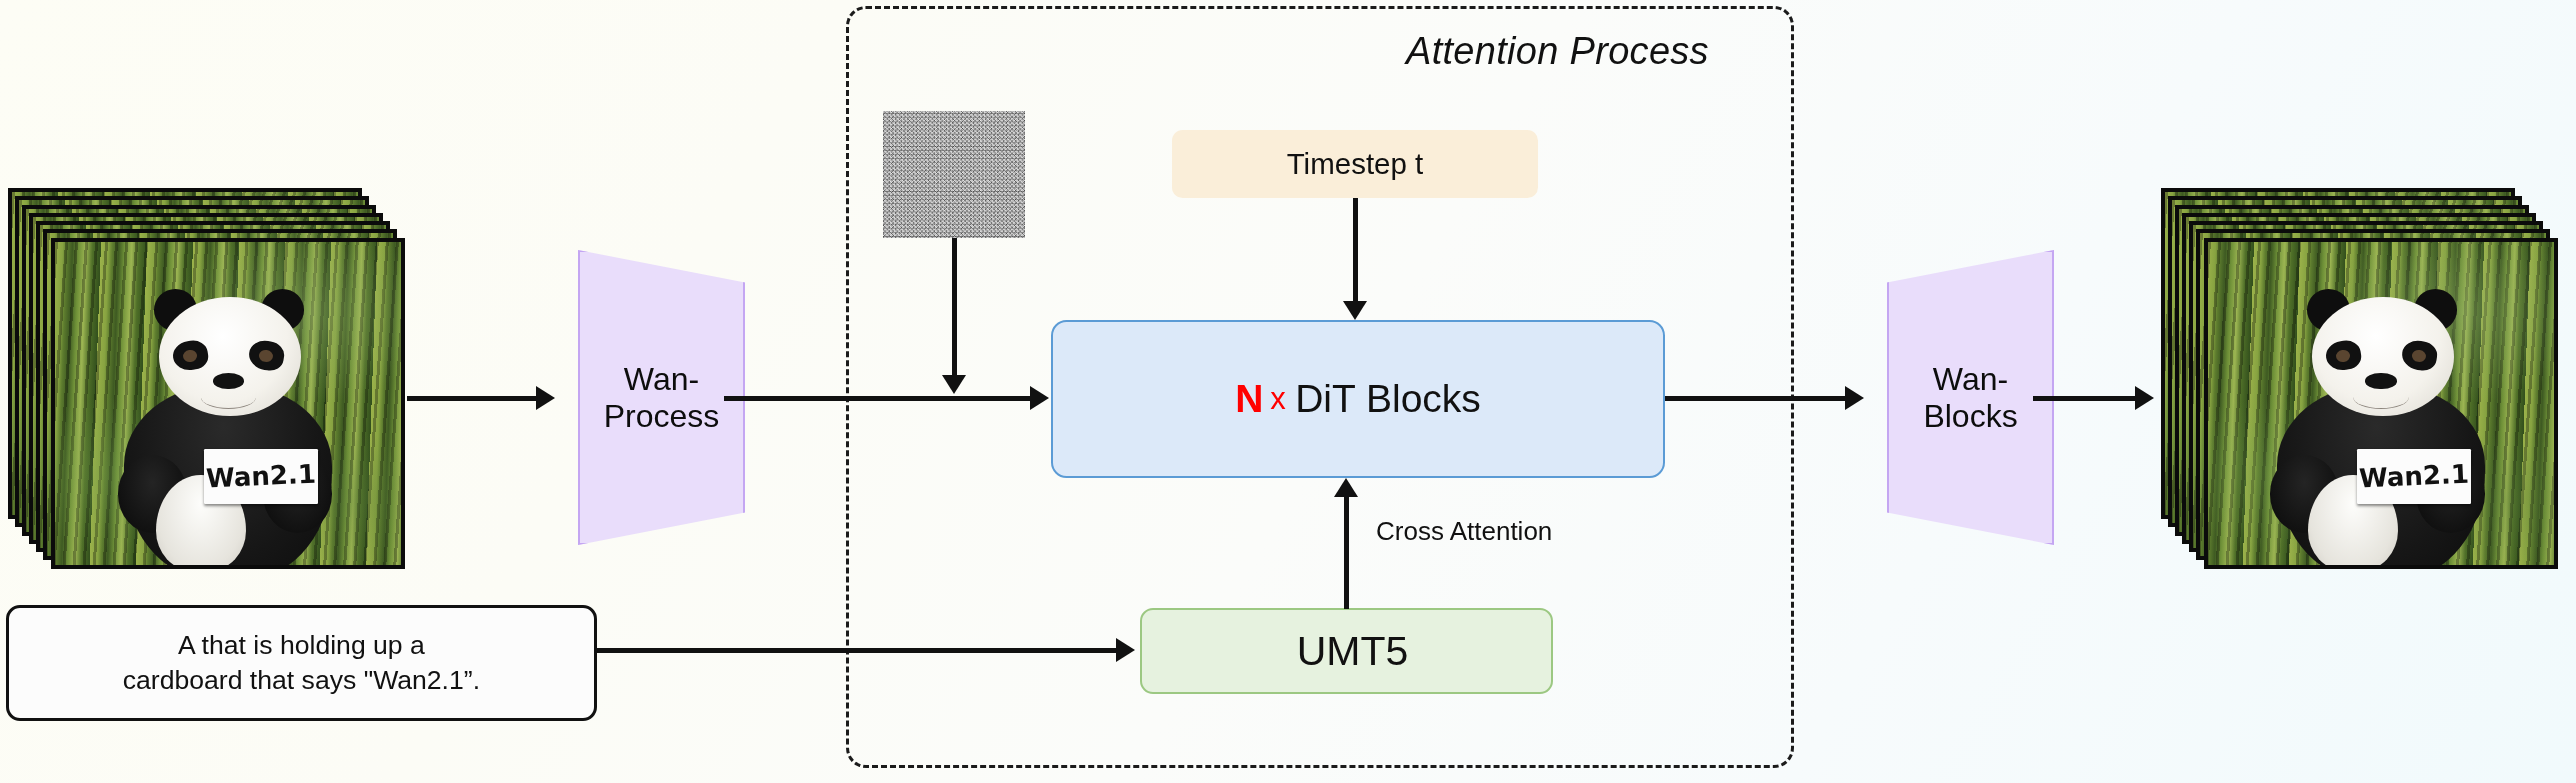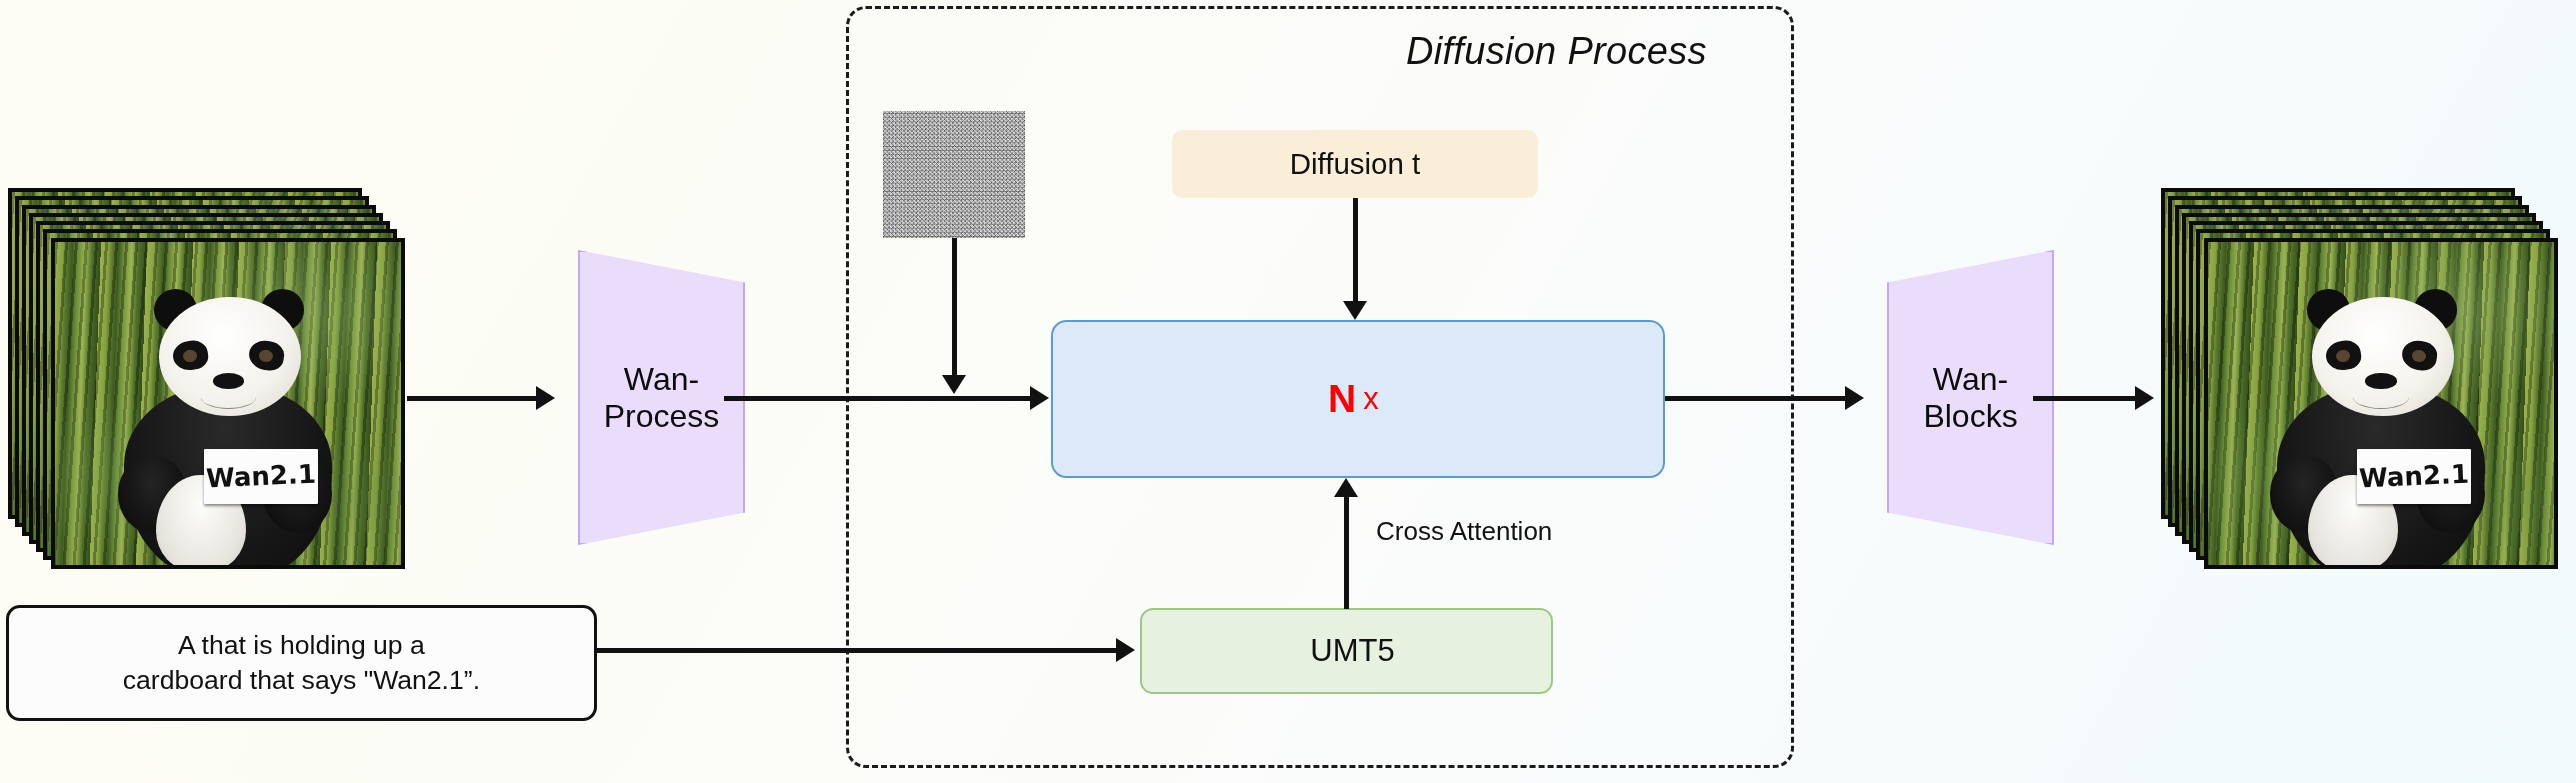--- a/index.html
+++ b/index.html
@@ -225,21 +225,21 @@
     color: #ff0000;
     font-size: 31px;
     margin-right: 9.4px;
   }
   #umt5-box {
     left: 1140px; top: 608px;
     width: 413px; height: 86px;
     background: #e6f2df;
     border: 2.4px solid #9cc882;
     border-radius: 13px;
-    font-size: 31px;
+    font-size: 41px;
     padding-left: 12px;
   }
   #prompt-box {
     left: 5.9px; top: 605px;
     width: 591px; height: 116px;
     background: #fcfcfc;
     border: 3.5px solid #111111;
     border-radius: 14px;
     font-size: 26.6px;
     line-height: 1.32;
@@ -300,21 +300,21 @@
     color: #111111;
     white-space: nowrap;
   }
 </style>
 </head>
 <body>
 
 <div id="stage">
 
   <div id="diffusion-box"></div>
-  <div id="diffusion-title">Diffusion Process</div>
+  <div id="diffusion-title">Attention Process</div>
 
   <div class="frame-stack" style="left:8.3px; top:188px; width:413px; height:390px;">
     <div class="frame" style="left:0px;  top:0px;   width:354px; height:331px;">
         <div class="bamboo"></div>
       </div>
     <div class="frame" style="left:7px; top:8.3px;  width:354px; height:331px;">
         <div class="bamboo"></div>
       </div>
     <div class="frame" style="left:14px; top:16.5px;  width:354px; height:331px;">
         <div class="bamboo"></div>
@@ -360,28 +360,29 @@
   </div>
 
   <div class="h-line" style="left:724px; top:396px; width:308px;"></div>
   <div class="arrow-r" style="left:1030px; top:386px;"></div>
 
   <div id="noise-patch"></div>
   <div class="v-line" style="left:952px; top:238px; height:137px;"></div>
   <div class="arrow-d" style="left:942px; top:375px;"></div>
 
   <div class="rbox" id="timestep-box">
-    <span>Diffusion t</span>
+    <span>Timestep t</span>
   </div>
   <div class="v-line" style="left:1353px; top:198px; height:103px;"></div>
   <div class="arrow-d" style="left:1343px; top:301px;"></div>
 
   <div class="rbox" id="dit-box">
     <span class="n-red">N</span>
     <span class="x-red">x</span>
+    <span>DiT Blocks</span>
   </div>
 
   <div class="h-line" style="left:1665px; top:396px; width:182px;"></div>
   <div class="arrow-r" style="left:1845px; top:386px;"></div>
 
   <div class="trapz" id="wan-decoder">
     <div>
       <div>Wan-</div>
       <div>Blocks</div>
     </div>

